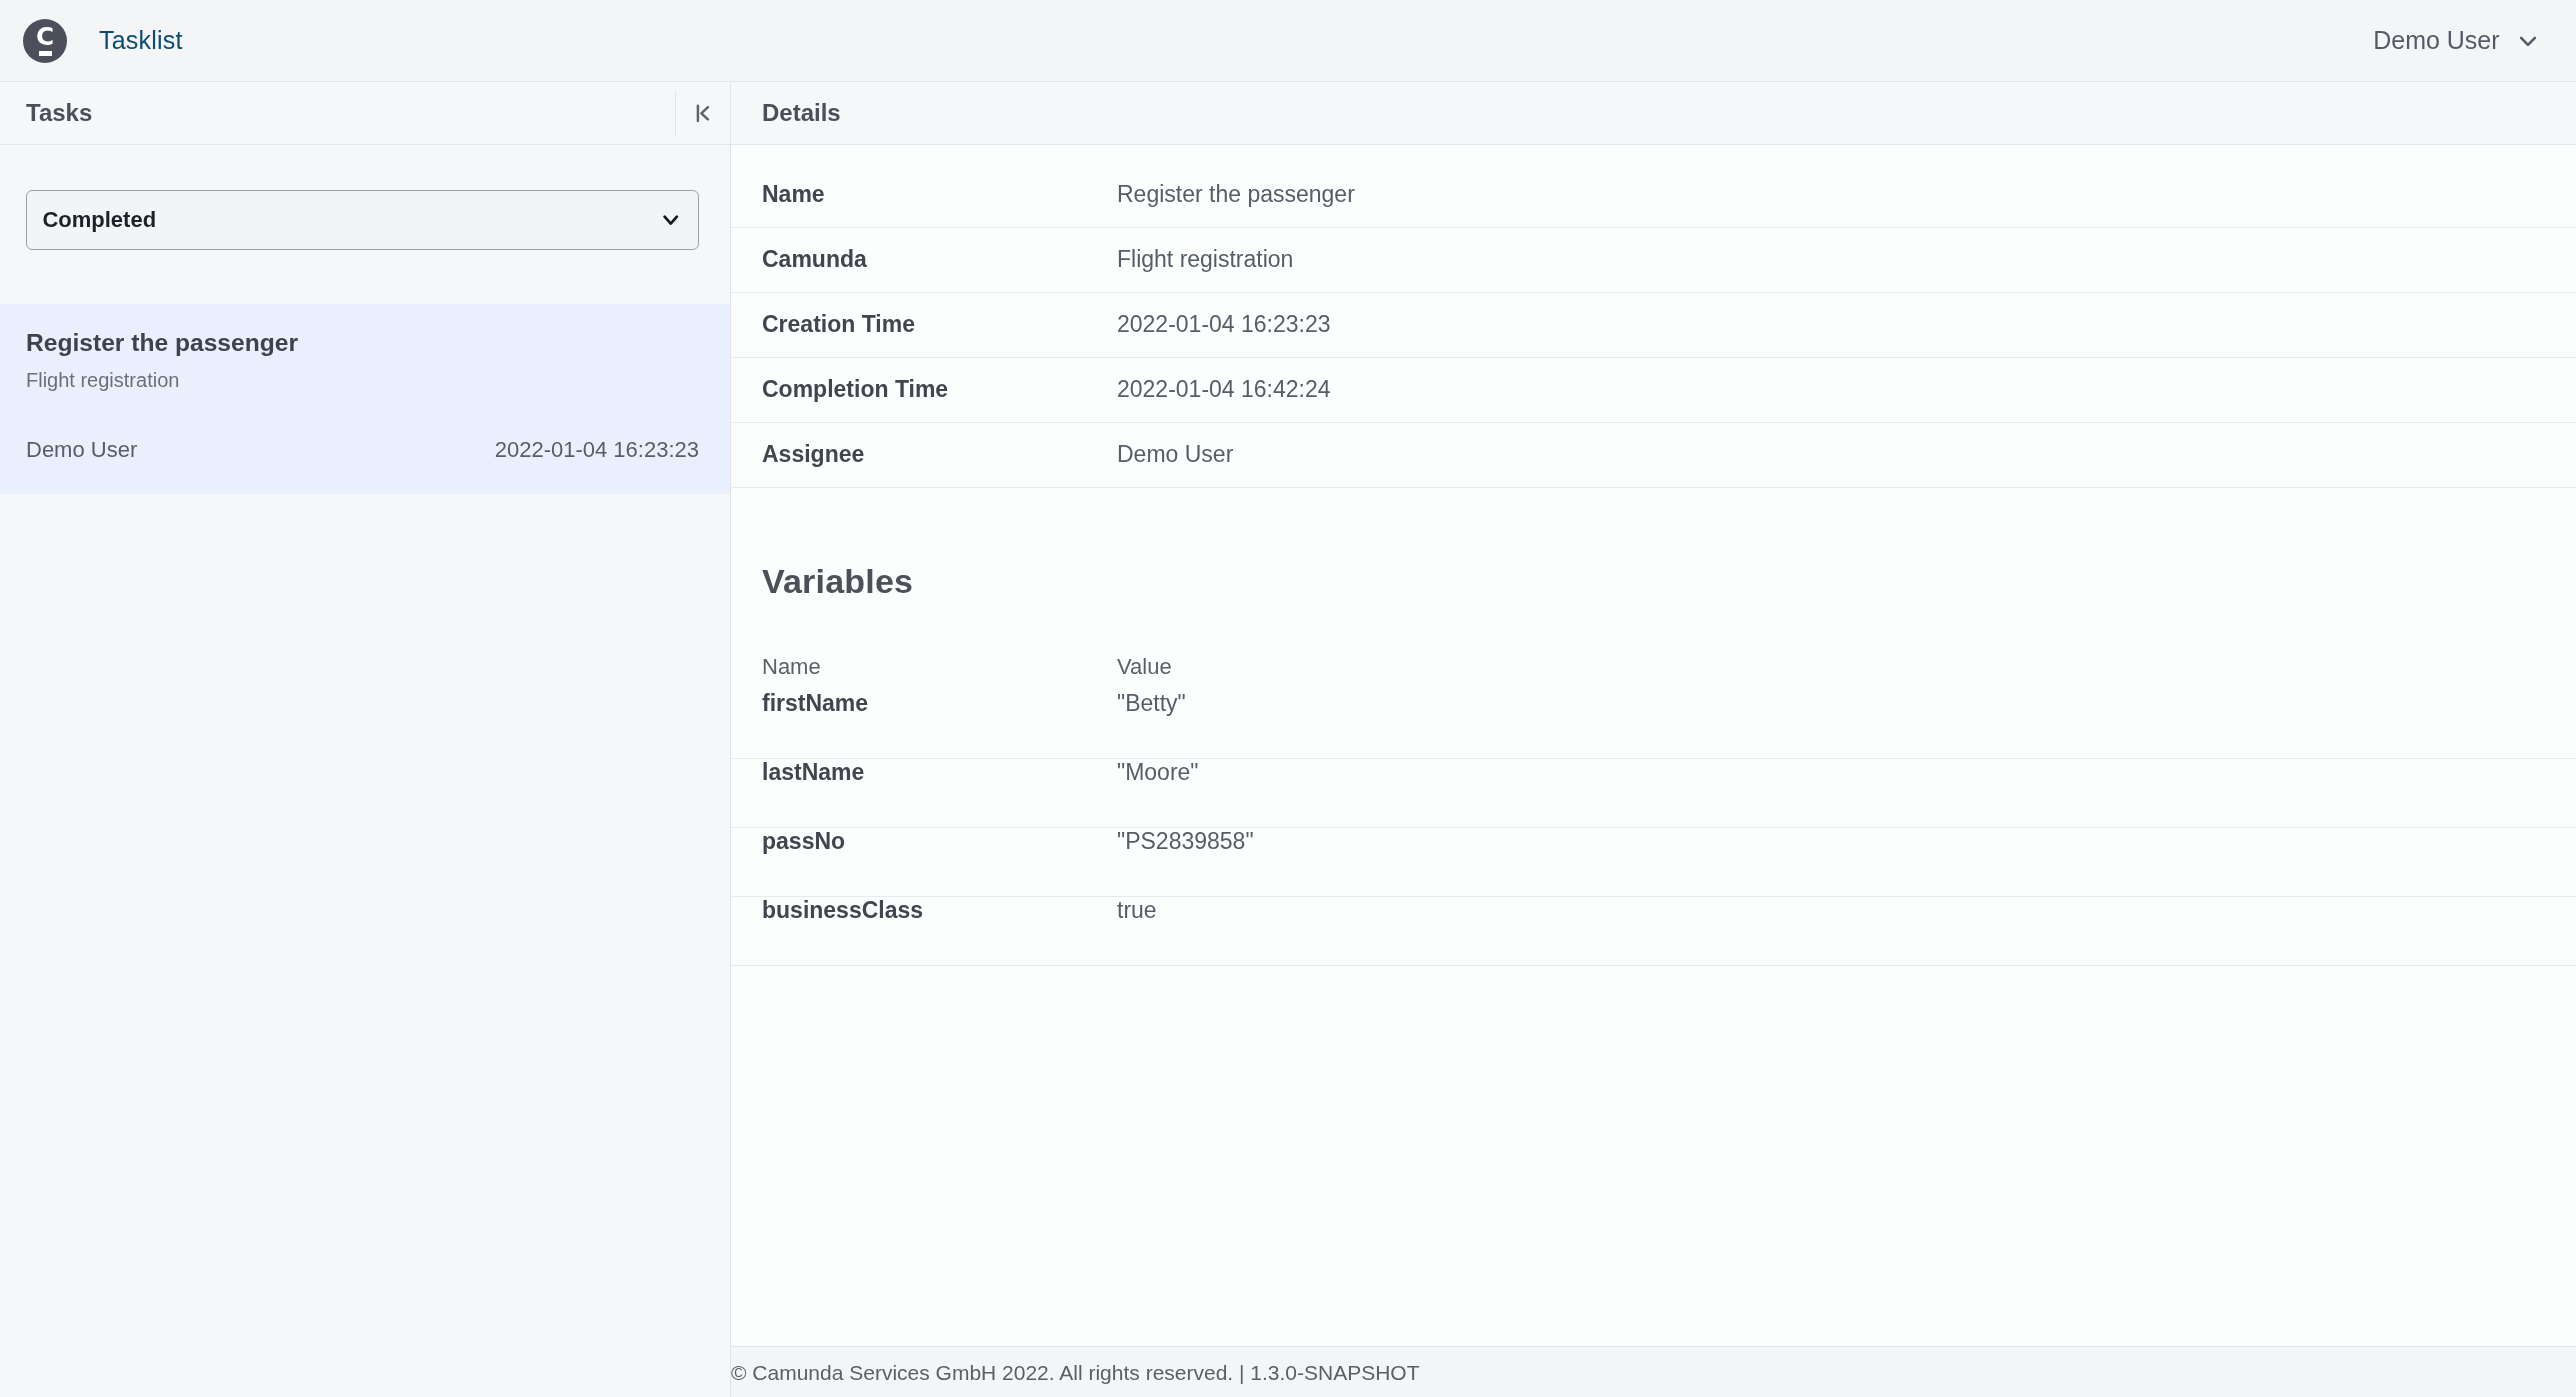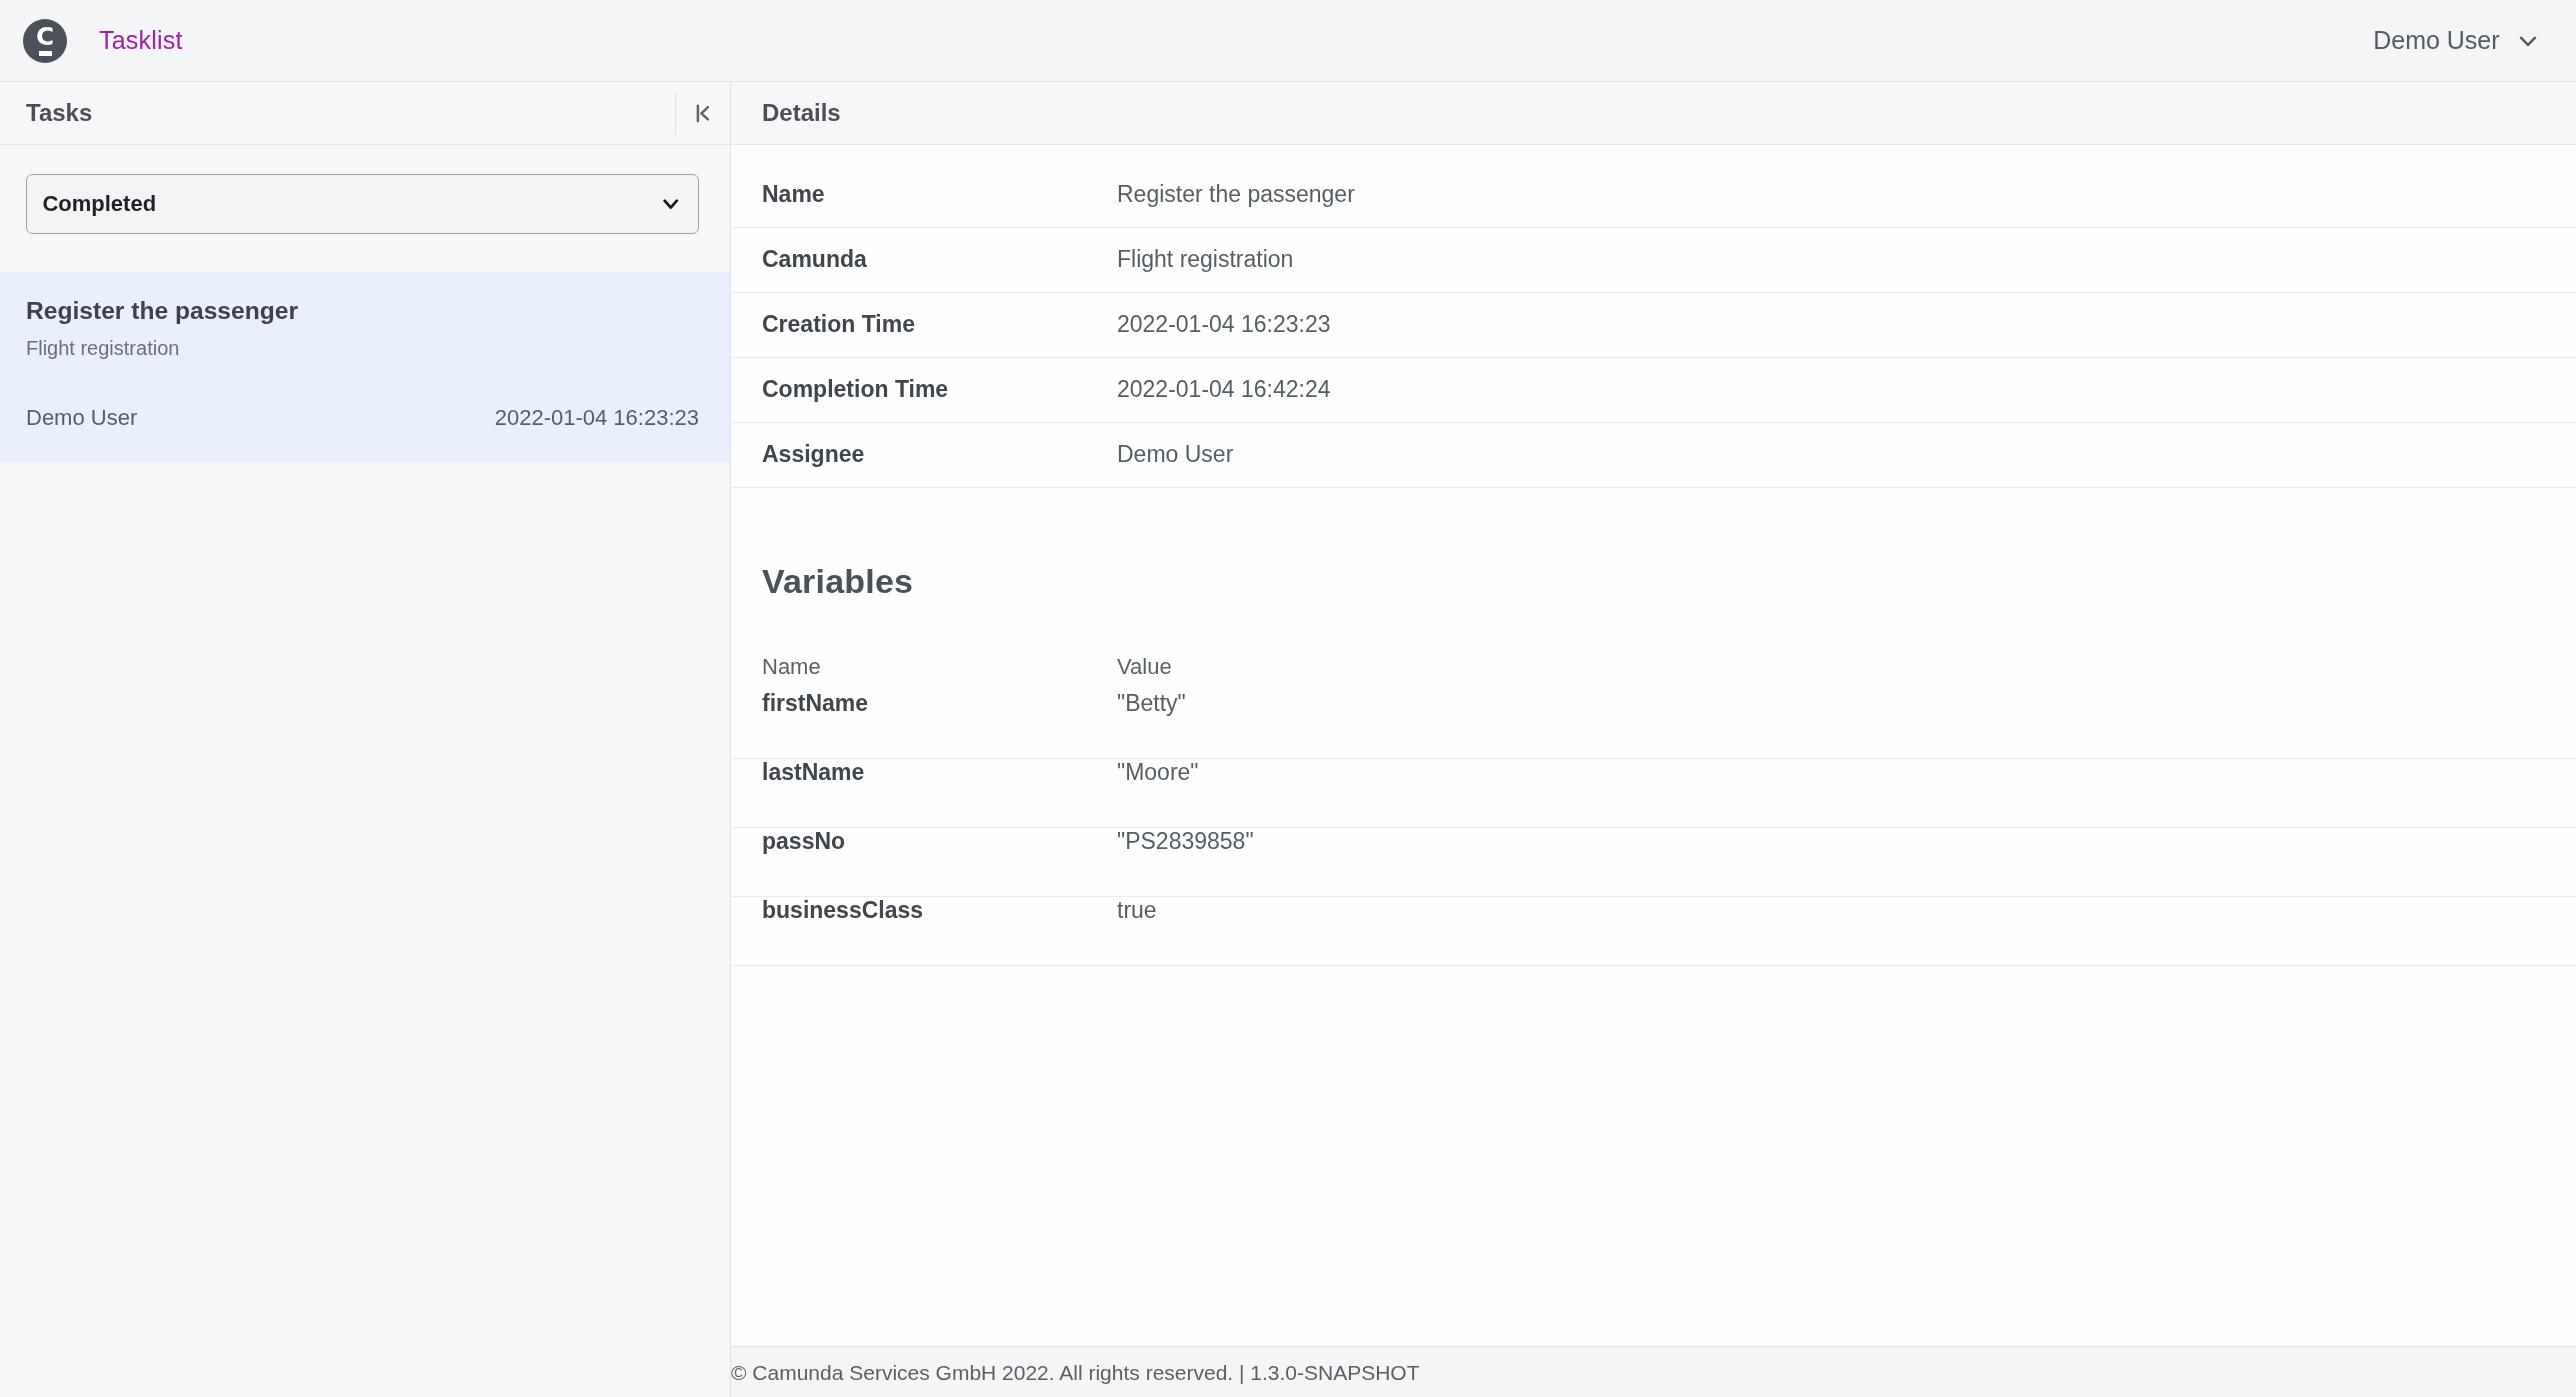--- a/index.html
+++ b/index.html
@@ -26,34 +26,34 @@
     background: #4c505b;
     display: flex; flex-direction: column; align-items: center; justify-content: center;
     margin-right: 32px;
     cursor: pointer;
   }
   .logo-letter {
     color: #ffffff; font-weight: 700; font-size: 24.6px; line-height: 23px;
     font-family: "DejaVu Sans", sans-serif;
   }
   .logo-underline { width: 13px; height: 4.6px; background: #ffffff; margin-top: 3.1px; }
-  .app-title { font-size: 25px; font-weight: 500; color: #a21caf; letter-spacing: 0.2px; }
+  .app-title { font-size: 25px; font-weight: 500; color: #0c4a6e; letter-spacing: 0.2px; }
   .user-menu { margin-left: auto; display: flex; align-items: center; gap: 15.4px; cursor: pointer; }
   .user-name { font-size: 25px; font-weight: 500; color: #555b66; }
   .icon-svg { display: block; }
 
   
   .main { flex: 1; display: flex; min-height: 0; }
 
   
   .tasks-panel {
     width: 731px; flex: 0 0 731px;
     background: #f6f7f9;
     border-right: 1.5px solid #dfe2e7;
-    display: flex; flex-direction: column;
+    display: flex; flex-direction: column; gap: 16px;
   }
   .panel-header {
     height: 63px; flex: 0 0 63px;
     border-bottom: 1.5px solid #e4e6ea;
     display: flex; align-items: center;
     background: #f6f7f9;
   }
   .panel-header .panel-title {
     font-size: 24px; font-weight: 700; color: #4a4f58; padding-left: 26px;
   }

